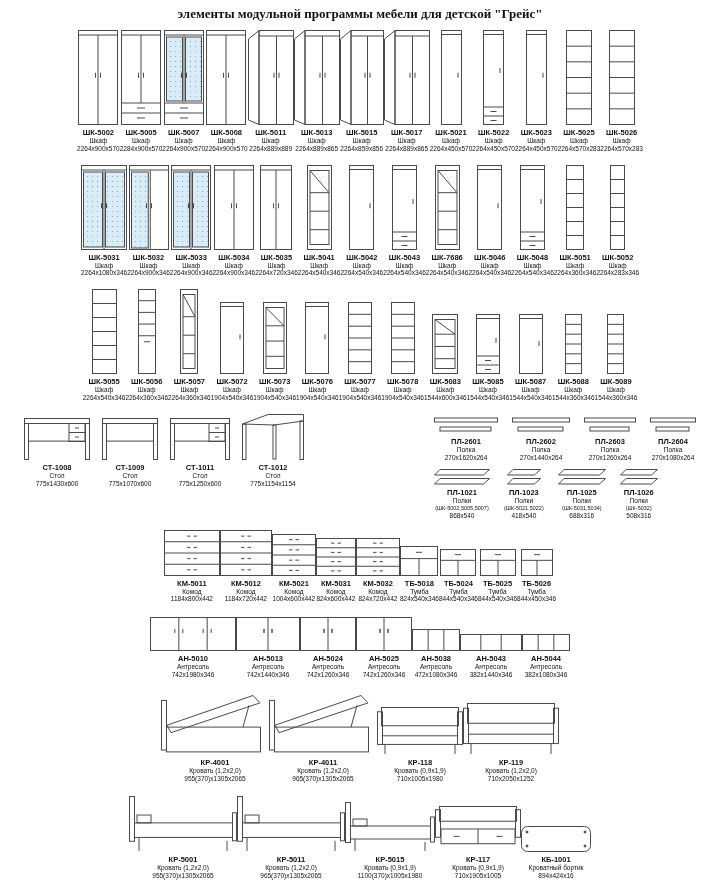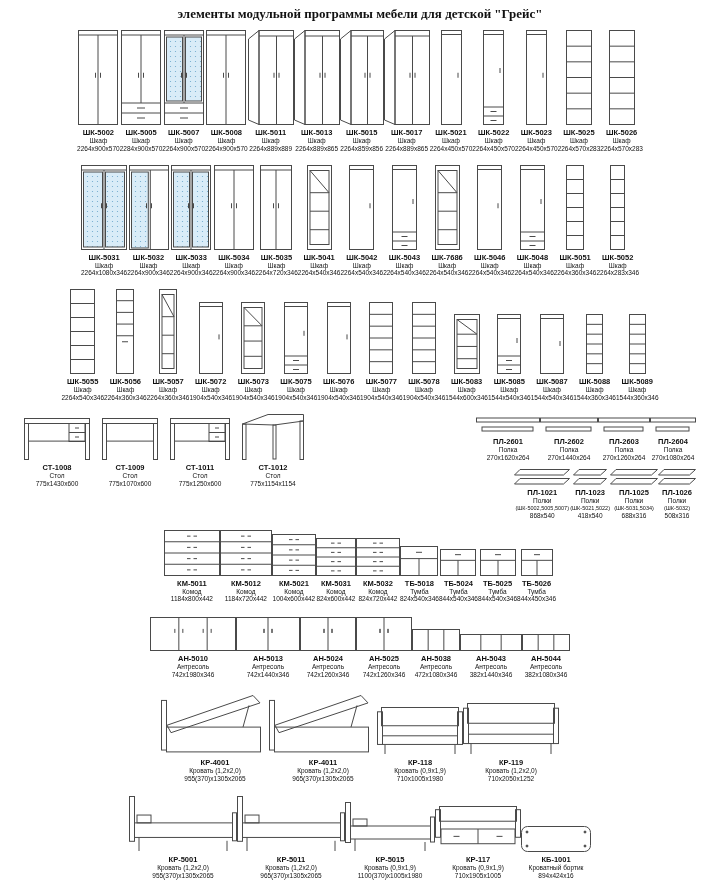--- a/index.html
+++ b/index.html
@@ -3,21 +3,21 @@
 <meta charset="utf-8">
 <style>
   html,body{margin:0;padding:0;background:#fff;}
   body{width:720px;min-height:880px;overflow:hidden;font-family:"Liberation Sans",sans-serif;color:#111;}
   .page{padding:4px 10px 0 10px;}
   h1.title{font-family:"Liberation Serif",serif;font-weight:bold;font-size:13px;text-align:center;margin:2px 0 8px 0;}
   .row{display:flex;justify-content:center;align-items:flex-end;margin-bottom:12px;padding:0 14px;}
   .row-mixed{display:flex;justify-content:space-between;align-items:flex-start;margin-bottom:10px;padding:0 14px;}
   .desks{display:flex;gap:12px;align-items:flex-end;}
   .shelves{display:flex;flex-direction:column;gap:6px;}
-  .shelf-line{display:flex;align-items:flex-end;justify-content:flex-end;}
+  .shelf-line{display:flex;gap:14px;align-items:flex-end;}
   .item{display:flex;flex-direction:column;align-items:center;text-align:center;}
   .draw{display:flex;align-items:flex-end;justify-content:center;}
   .code{font-size:7.5px;font-weight:bold;margin-top:3px;line-height:1.2;white-space:nowrap;}
   .type{font-size:6.5px;line-height:1.2;white-space:nowrap;}
   .note{font-size:5.5px;line-height:1.2;white-space:nowrap;}
   .dims{font-size:6.5px;line-height:1.2;white-space:nowrap;}
   svg{display:block;}
 </style>
 </head>
 <body>
@@ -489,36 +489,20 @@
             <svg width="24" height="72" viewBox="0 0 24 72" fill="none" stroke="#4a4a4a" stroke-width="1">
               <rect x="0.5" y="0.5" width="23" height="71"></rect>
               <rect x="3" y="5.5" width="18" height="61"></rect>
               <line x1="3" y1="23.8" x2="21" y2="23.8"></line>
               <line x1="3" y1="39.050000000000004" x2="21" y2="39.050000000000004"></line>
               <line x1="3" y1="54.300000000000004" x2="21" y2="54.300000000000004"></line>
               <line x1="3" y1="5.5" x2="21" y2="23.8"></line>
             </svg>
           </div>
           <div class="code">ШК-5073</div>
-          <div class="type">Шкаф</div>
-          <div class="dims">1904x540x346</div>
-        </div>
-        <div class="item">
-          <div class="draw" style="height: 85px;">
-            <svg width="24" height="72" viewBox="0 0 24 72" fill="none" stroke="#4a4a4a" stroke-width="1">
-              <rect x="0.5" y="0.5" width="23" height="71"></rect>
-              <line x1="0.5" y1="4.5" x2="23.5" y2="4.5"></line>
-              <line x1="0.5" y1="54" x2="23.5" y2="54"></line>
-              <line x1="0.5" y1="63" x2="23.5" y2="63"></line>
-              <line x1="9" y1="58.5" x2="15" y2="58.5"></line>
-              <line x1="9" y1="67.5" x2="15" y2="67.5"></line>
-              <line x1="20" y1="28.8" x2="20" y2="33.8"></line>
-            </svg>
-          </div>
-          <div class="code">ШК-5075</div>
           <div class="type">Шкаф</div>
           <div class="dims">1904x540x346</div>
         </div>
         <div class="item">
           <div class="draw" style="height: 85px;">
             <svg width="24" height="72" viewBox="0 0 24 72" fill="none" stroke="#4a4a4a" stroke-width="1">
               <rect x="0.5" y="0.5" width="23" height="71"></rect>
               <line x1="0.5" y1="4.5" x2="23.5" y2="4.5"></line>
               <line x1="20" y1="32.4" x2="20" y2="37.4"></line>
             </svg>

